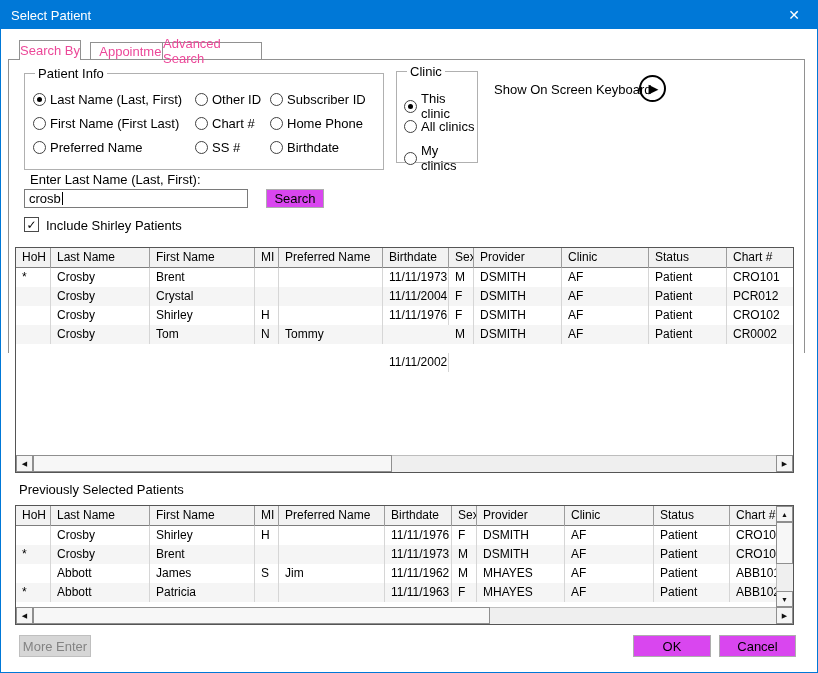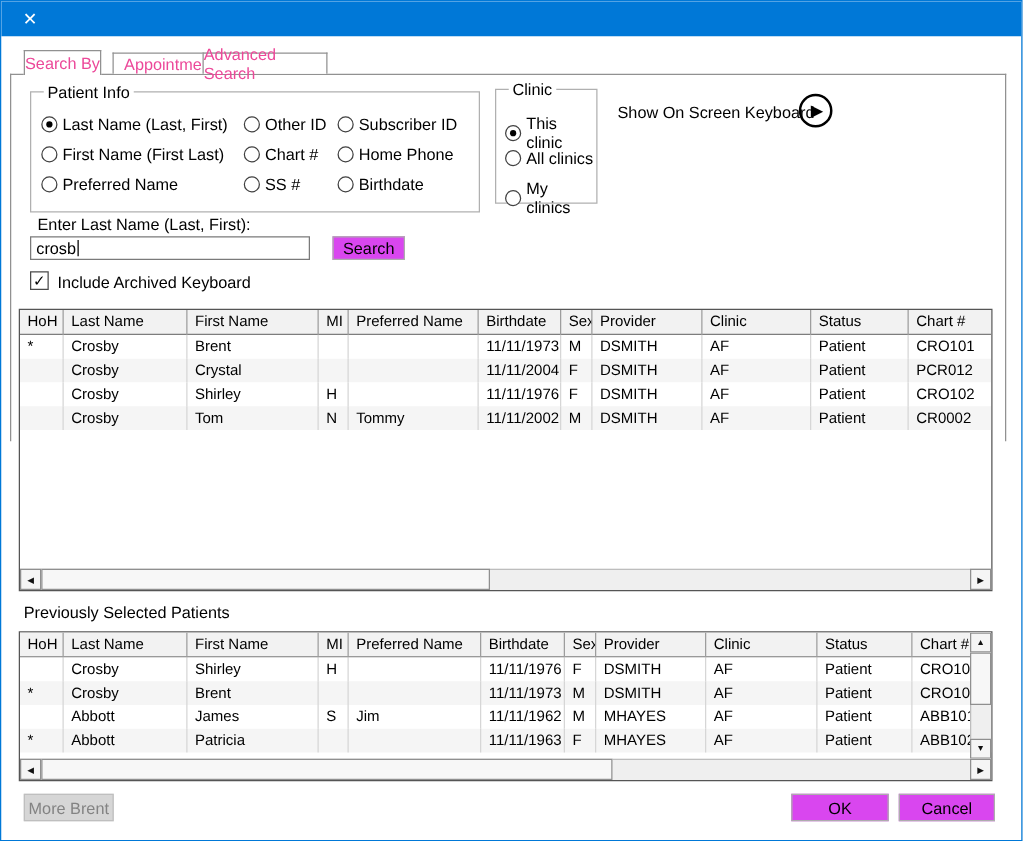--- a/index.html
+++ b/index.html
@@ -72,20 +72,21 @@
          border:1px solid #8f8f8f; display:flex; align-items:center; justify-content:center;
          font-size:7px; color:#111; }
   .sthumb{ position:absolute; background:#f7f7f7; border:1px solid #8f8f8f; }
 </style>
 </head>
 <body>
 
 <div id="window">
 
   <div class="abs" id="titlebar">
+    <div id="title">Select Patient</div>
     <div id="close-btn">
       <span>✕</span>
     </div>
   </div>
 
   <div id="tabs-host">
       <div class="tab active" style="left: 18px; top: 39px; width: 62px; height: 20px;">Search By</div>
       <div class="tab" style="left: 89px; top: 41px; width: 98px; height: 17px;">Appointments</div>
       <div class="tab" style="left: 161px; top: 41px; width: 100px; height: 17px;">Advanced Search</div>
     </div>
@@ -157,21 +158,21 @@
     <span>crosb</span>
     <span class="caret"></span>
   </div>
   <div class="abs btn" style="left:265px;top:188px;width:58px;height:19px;">
     <span>Search</span>
   </div>
 
   <div class="abs" id="chk">
     <span>✓</span>
   </div>
-  <div class="abs lbl" style="left:45px;top:217px;">Include Archived Keyboard</div>
+  <div class="abs lbl" style="left:45px;top:217px;">Include Shirley Patients</div>
 
   <div class="abs grid" id="results-grid" style="left:14px;top:246px;width:779px;height:226px;">
     <div id="results-body">
         <div class="grid-header">
           <div class="hcell" style="width: 35px;">HoH</div>
           <div class="hcell" style="width: 99px;">Last Name</div>
           <div class="hcell" style="width: 105px;">First Name</div>
           <div class="hcell" style="width: 24px;">MI</div>
           <div class="hcell" style="width: 104px;">Preferred Name</div>
           <div class="hcell" style="width: 66px;">Birthdate</div>
@@ -219,21 +220,21 @@
           <div class="cell" style="width: 87px;">AF</div>
           <div class="cell" style="width: 78px;">Patient</div>
           <div class="cell" style="width: 68px;">CRO102</div>
         </div>
         <div class="grow alt">
           <div class="cell" style="width: 35px;"></div>
           <div class="cell" style="width: 99px;">Crosby</div>
           <div class="cell" style="width: 105px;">Tom</div>
           <div class="cell" style="width: 24px;">N</div>
           <div class="cell" style="width: 104px;">Tommy</div>
-          <div class="cell" style="width: 66px;">11/11/2002</div>
+          <div class="cell" style="width: 66px; margin-top: 28px;">11/11/2002</div>
           <div class="cell" style="width: 25px;">M</div>
           <div class="cell" style="width: 88px;">DSMITH</div>
           <div class="cell" style="width: 87px;">AF</div>
           <div class="cell" style="width: 78px;">Patient</div>
           <div class="cell" style="width: 68px;">CR0002</div>
         </div>
       </div>
     <div class="hscroll" style="width:777px;">
       <div class="sbtn" style="left:0;top:-1px;">
         <span>◀</span>
@@ -329,21 +330,21 @@
         <span>◀</span>
         </div>
       <div class="sthumb" style="left:17px;top:-1px;width:457px;height:17px;"></div>
       <div class="sbtn" style="right:0;top:-1px;">
         <span>▶</span>
         </div>
     </div>
   </div>
 
   <div class="abs btn disabled" style="left:18px;top:634px;width:72px;height:22px;">
-    <span>More Brent</span>
+    <span>More Enter</span>
   </div>
   <div class="abs btn" style="left:632px;top:634px;width:78px;height:22px;">
     <span>OK</span>
   </div>
   <div class="abs btn" style="left:718px;top:634px;width:77px;height:22px;">
     <span>Cancel</span>
   </div>
 
 </div>
 

